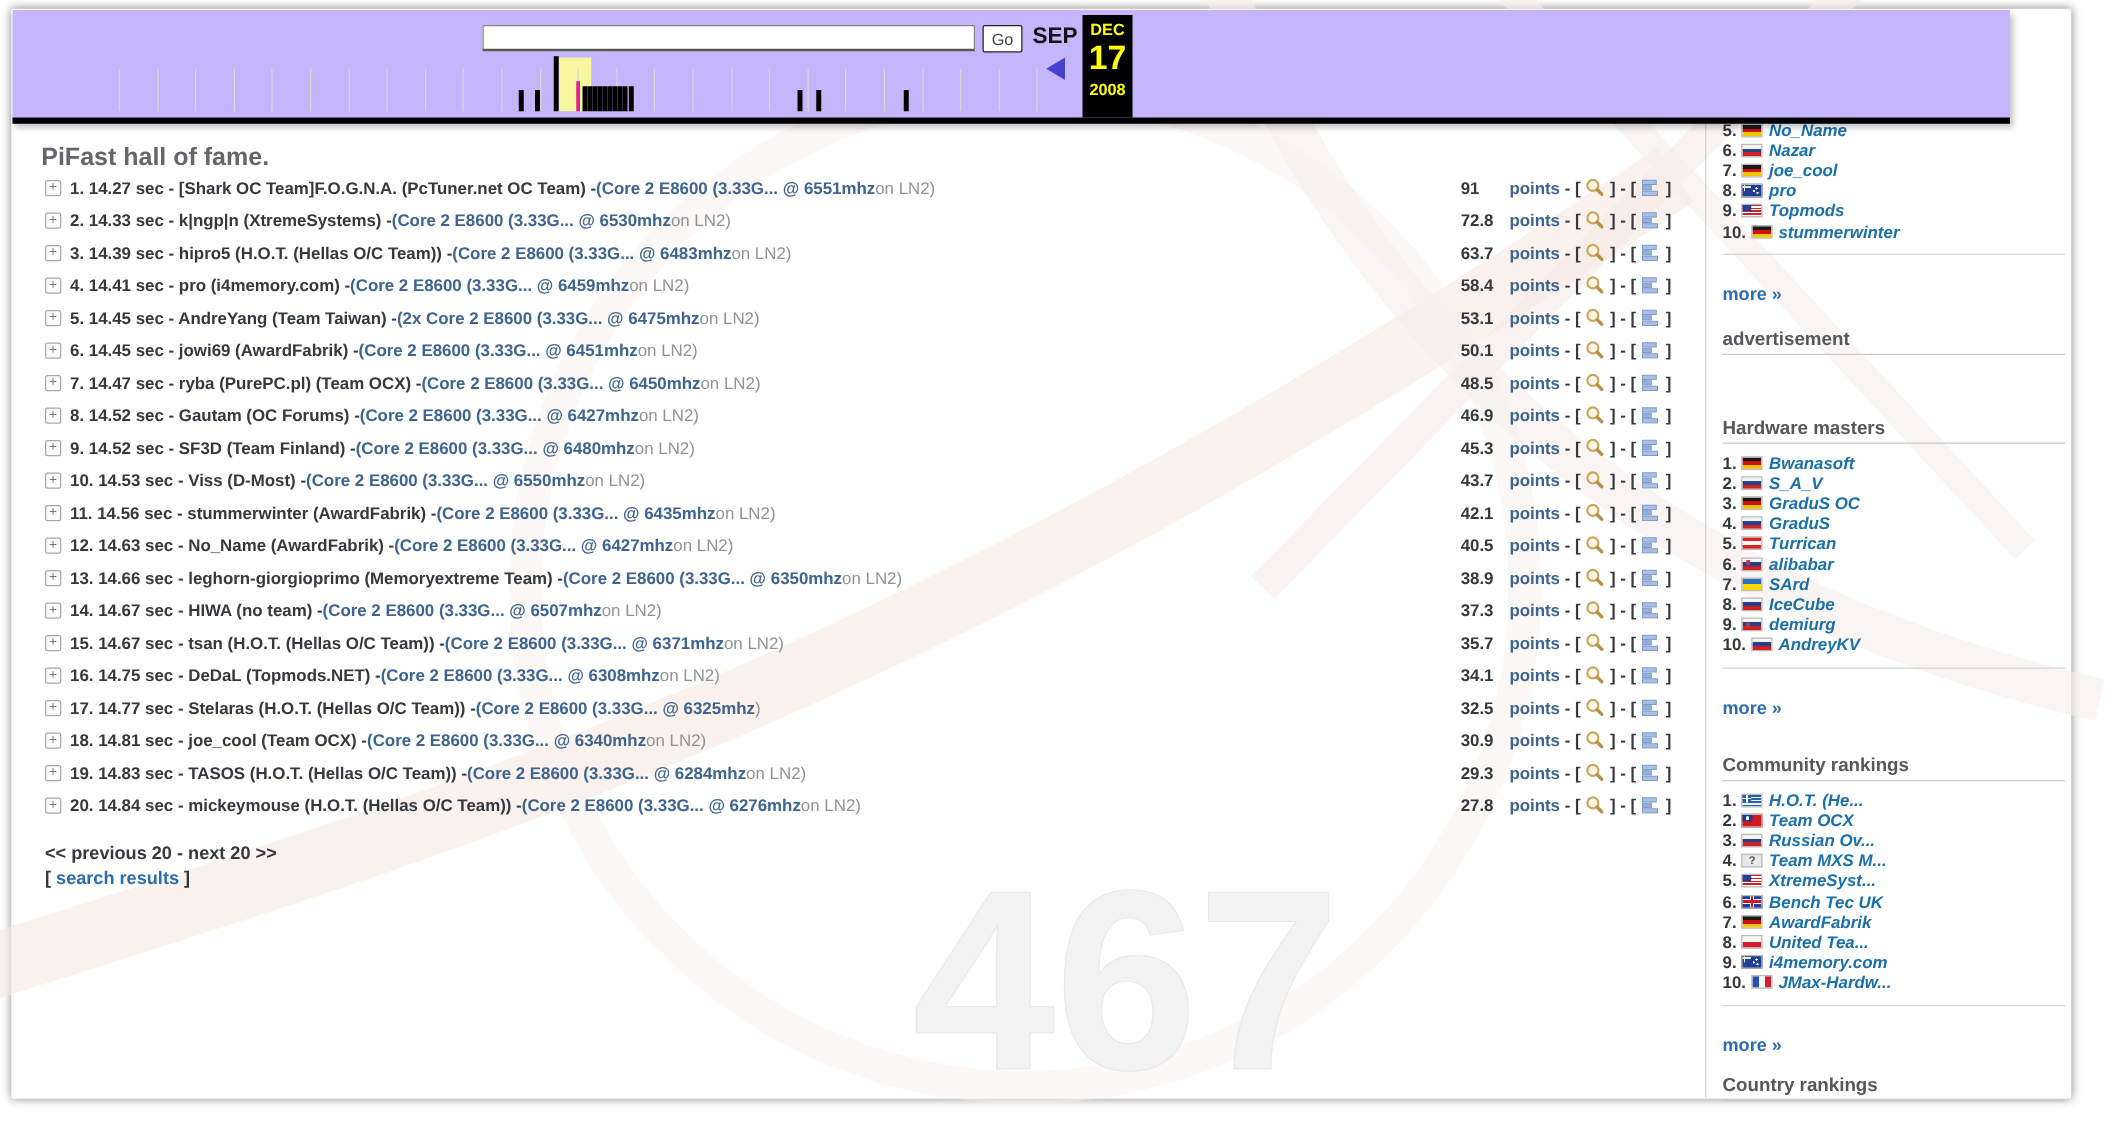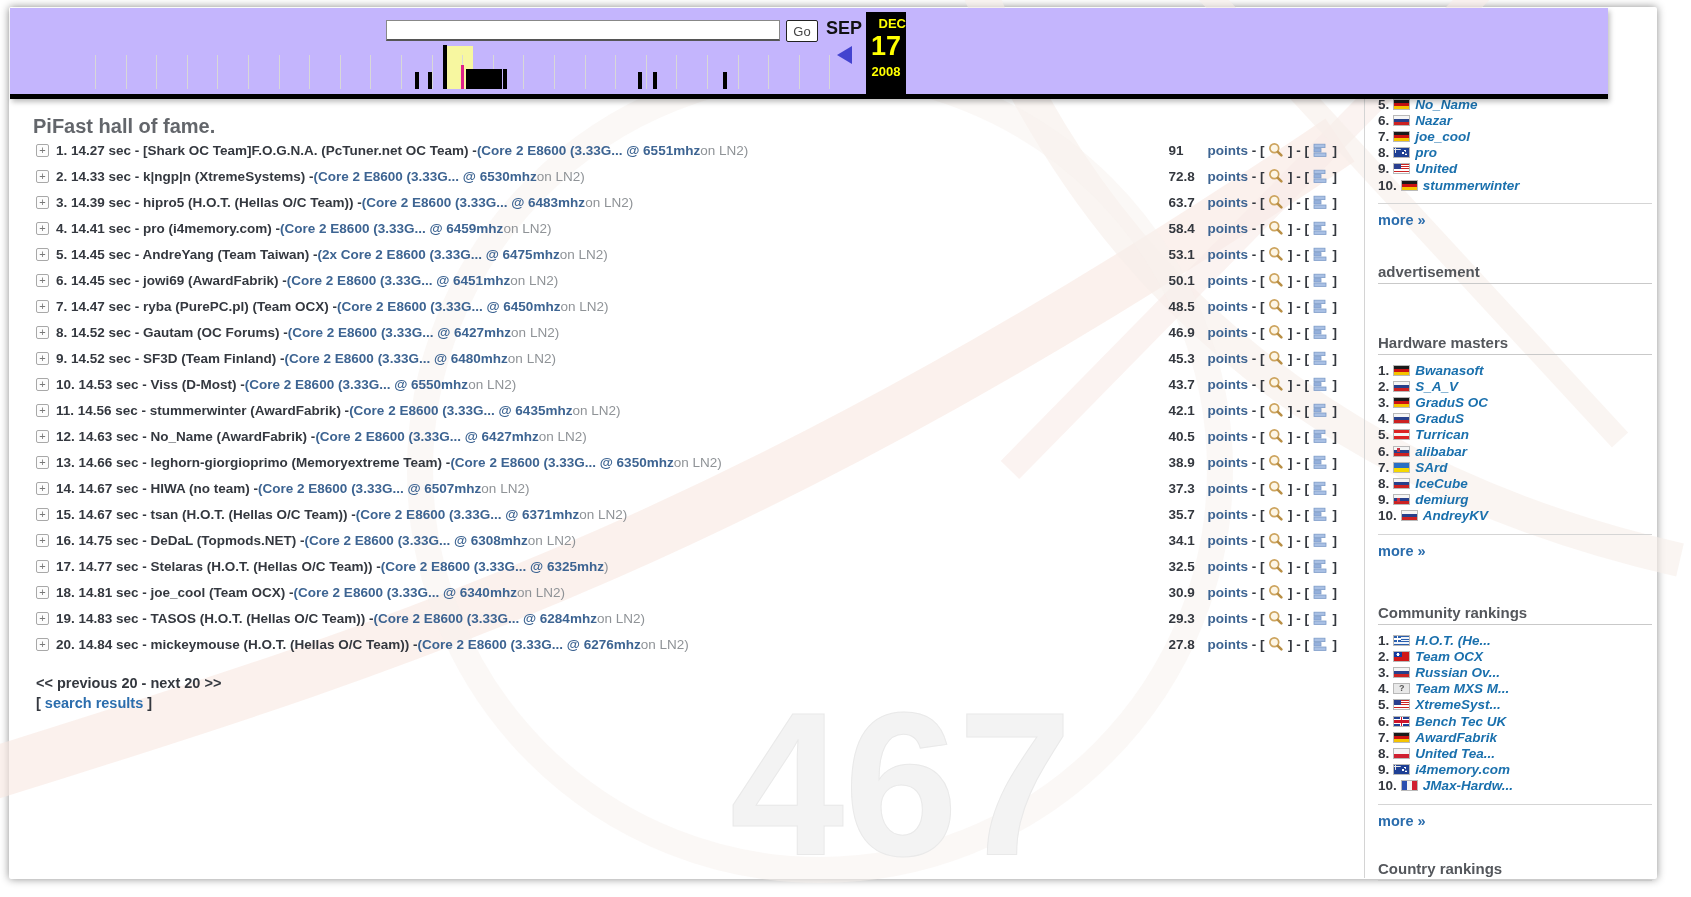--- a/index.html
+++ b/index.html
@@ -16,21 +16,21 @@
             border:1px solid #888;border-bottom:2px solid #555;font:13px "Liberation Sans",sans-serif;padding:0 3px;}
   #wb-go{position:absolute;left:776px;top:12px;width:32px;height:22px;background:#fff;
          border:1px solid #222;font:13px "Liberation Sans",sans-serif;color:#444;border-radius:2px;}
   .wb-prev{position:absolute;left:813px;top:10px;width:42px;height:72px;text-align:center;}
   .wb-prev-month{font-weight:bold;font-size:18px;color:#111;}
   .wb-arrow{width:0;height:0;border-top:9px solid transparent;border-bottom:9px solid transparent;
             border-right:15px solid #4343cf;margin:7px auto 6px auto;cursor:pointer;}
   .wb-prev-year{font-weight:bold;font-size:14px;color:#111;margin-left:44px;}
   .wb-cur{position:absolute;left:856px;top:4px;width:40px;height:82px;background:#000;color:#ff0;
           text-align:center;line-height:1;}
-  .wb-cur .m{font-weight:bold;font-size:13px;padding-top:5px;text-align:right;}
+  .wb-cur .m{font-weight:bold;font-size:13px;padding-top:5px;}
   .wb-cur .d{font-weight:bold;font-size:27px;padding-top:3px;}
   .wb-cur .y{font-weight:bold;font-size:13px;padding-top:5px;}
   #timeline{position:absolute;left:0;top:38px;width:830px;height:43px;}
   .tick{position:absolute;bottom:0;width:1px;height:34px;background:#d8d8d8;}
   .cap{position:absolute;bottom:0;width:4px;background:#000;}
   .hl{position:absolute;bottom:0;background:#f7f7a0;}
   .marker{position:absolute;bottom:0;width:3px;background:#e0218a;}
   
   #title{position:absolute;left:33px;top:102px;font-size:20px;font-weight:bold;color:#63666b;z-index:10;}
   #rows{position:absolute;left:36px;top:137px;width:1301px;z-index:10;}
@@ -53,21 +53,21 @@
   #searchline a{color:#2b6dad;text-decoration:none;}
   
   #vsep{position:absolute;left:1364px;top:10px;width:1px;height:868px;background:#d4d4d4;z-index:4;}
   .sb{position:absolute;left:1378px;width:274px;z-index:5;}
   .ranklist{list-style:none;margin:0;padding:0;}
   .ranklist li{height:16.2px;display:flex;align-items:center;font-size:13.5px;font-weight:bold;color:#34383f;}
   .rank{margin-right:4px;}
   .flag{display:inline-block;width:17px;height:11px;margin-right:5px;border:1px solid #b9b9b9;
         box-sizing:border-box;position:relative;flex:0 0 auto;}
   .fname{color:#1a70ad;font-style:italic;text-decoration:none;font-weight:bold;white-space:nowrap;}
-  .more{display:block;border-top:1px solid #d5d5d5;padding-top:8px;color:#2b6dad;
+  .more{display:block;border-top:1px solid #d5d5d5;padding-top:24px;color:#2b6dad;
         font-size:14.5px;font-weight:bold;text-decoration:none;}
   .sbhead{font-size:15px;font-weight:bold;color:#54575c;border-bottom:1px solid #c9c9c9;padding-bottom:3px;}
   
   .flag-de{background:linear-gradient(#1a1a1a 33%,#cc1111 33% 66%,#f5c400 66%);}
   .flag-ru{background:linear-gradient(#f5f5f5 33%,#27408b 33% 66%,#cc2222 66%);}
   .flag-at{background:linear-gradient(#d22 33%,#f5f5f5 33% 66%,#d22 66%);}
   .flag-ua{background:linear-gradient(#2a6fc4 50%,#f5d800 50%);}
   .flag-si{background:linear-gradient(#f5f5f5 33%,#27408b 33% 66%,#cc2222 66%);}
   .flag-si::after{content:"";position:absolute;left:3px;top:1px;width:3px;height:4px;background:#cc3344;}
   .flag-sk{background:linear-gradient(#f5f5f5 33%,#27408b 33% 66%,#cc2222 66%);}
@@ -765,21 +765,21 @@
           <a class="fname" href="#">joe_cool</a>
         </li>
         <li>
           <span class="rank">8.</span>
           <span class="flag flag-au"></span>
           <a class="fname" href="#">pro</a>
         </li>
         <li>
           <span class="rank">9.</span>
           <span class="flag flag-us"></span>
-          <a class="fname" href="#">United</a>
+          <a class="fname" href="#">Topmods</a>
         </li>
         <li>
           <span class="rank">10.</span>
           <span class="flag flag-de"></span>
           <a class="fname" href="#">stummerwinter</a>
         </li>
       </ul>
   </div>
   <div class="sb" style="top:203px">
     <a href="#" class="more">more »</a>

